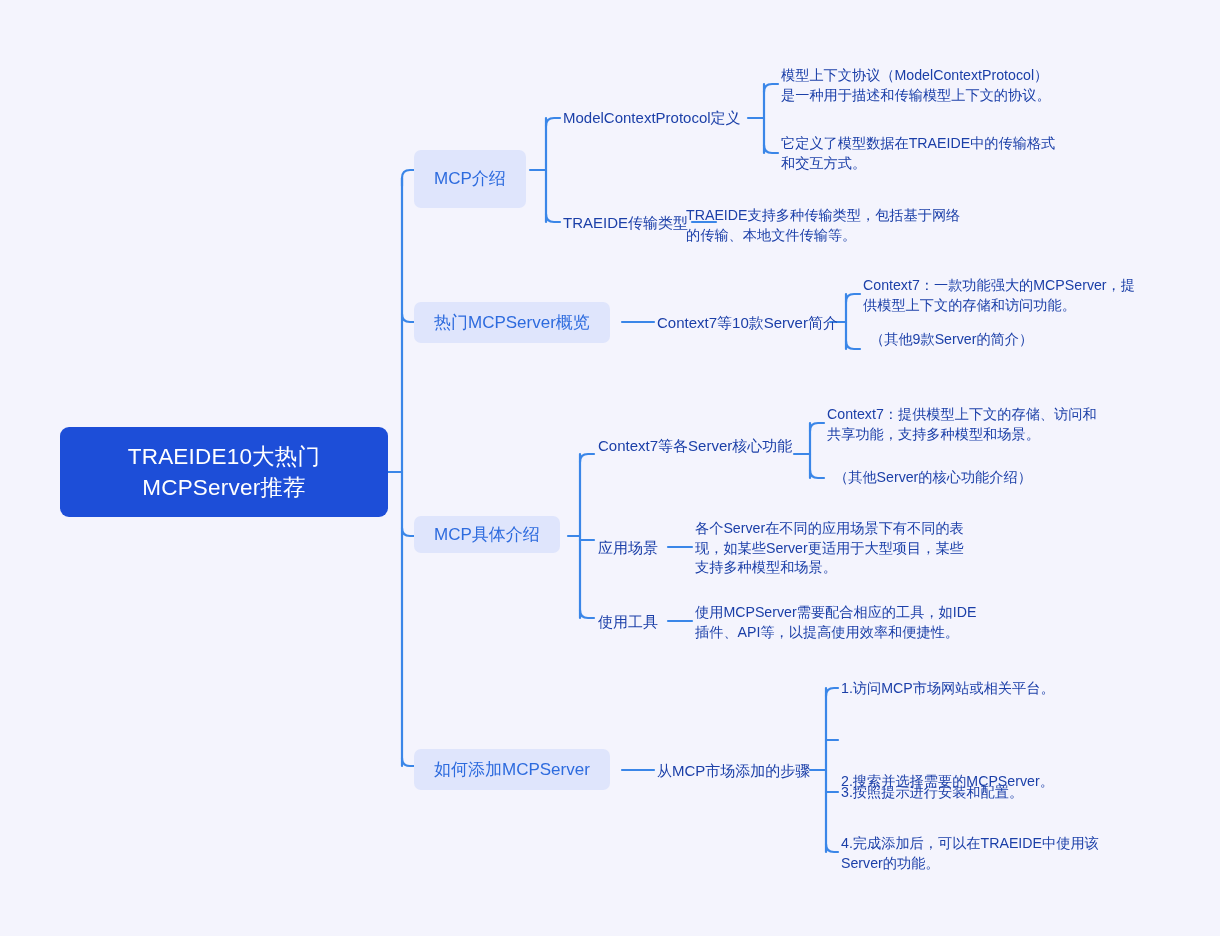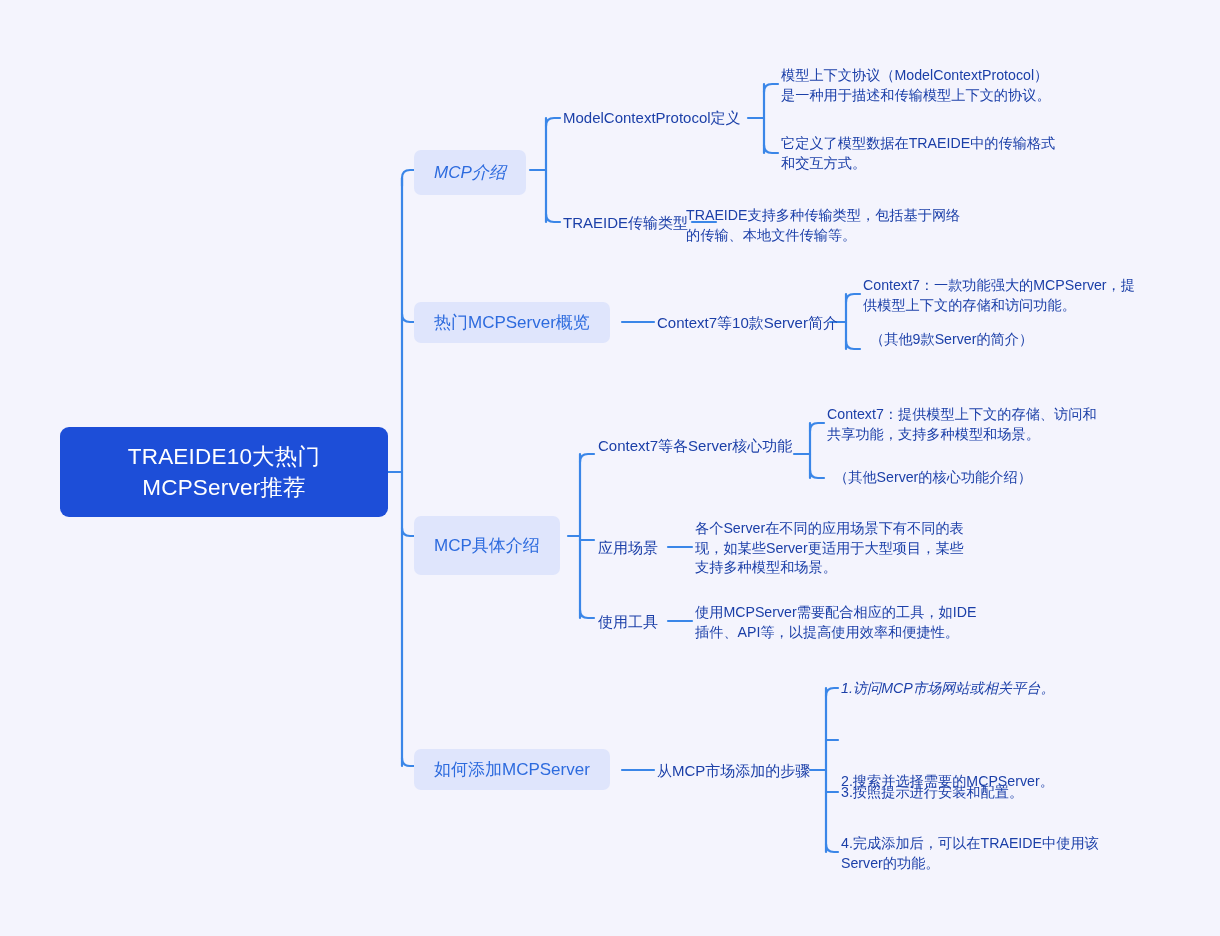--- a/index.html
+++ b/index.html
@@ -132,21 +132,21 @@
     <path d="M826,688 L826,852"></path>
     <path d="M826,696 Q826,688 834,688 L838,688"></path>
     <path d="M826,740 L838,740"></path>
     <path d="M826,792 L838,792"></path>
     <path d="M826,844 Q826,852 834,852 L838,852"></path>
   </svg>
 
   <div class="root-node">TRAEIDE10大热门
 MCPServer推荐</div>
 
-  <div class="branch-node" style="left:414px; top:150px; height:45px;font-style:italic;">MCP介绍</div>
+  <div class="branch-node" style="left:414px; top:150px; height:58px;">MCP介绍</div>
 
   <div class="sub-label" style="left:563px; top:108px;">ModelContextProtocol定义</div>
 
   <div class="leaf-text" style="left:781px; top:66px;">模型上下文协议（ModelContextProtocol）
 是一种用于描述和传输模型上下文的协议。</div>
 
   <div class="leaf-text" style="left:781px; top:134px;">它定义了模型数据在TRAEIDE中的传输格式
 和交互方式。</div>
 
   <div class="sub-label" style="left:563px; top:213px;">TRAEIDE传输类型</div>
@@ -156,21 +156,21 @@
 
   <div class="branch-node" style="left:414px; top:302px; height:41px;">热门MCPServer概览</div>
 
   <div class="sub-label" style="left:657px; top:313px;">Context7等10款Server简介</div>
 
   <div class="leaf-text" style="left:863px; top:276px;">Context7：一款功能强大的MCPServer，提
 供模型上下文的存储和访问功能。</div>
 
   <div class="leaf-text" style="left:870px; top:330px;">（其他9款Server的简介）</div>
 
-  <div class="branch-node" style="left:414px; top:516px; height:59px;">MCP具体介绍</div>
+  <div class="branch-node" style="left:414px; top:516px; height:37px;">MCP具体介绍</div>
 
   <div class="sub-label" style="left:598px; top:436px;">Context7等各Server核心功能</div>
 
   <div class="leaf-text" style="left:827px; top:405px;">Context7：提供模型上下文的存储、访问和
 共享功能，支持多种模型和场景。</div>
 
   <div class="leaf-text" style="left:834px; top:468px;">（其他Server的核心功能介绍）</div>
 
   <div class="sub-label" style="left:598px; top:538px;">应用场景</div>
 
@@ -180,21 +180,21 @@
 
   <div class="sub-label" style="left:598px; top:612px;">使用工具</div>
 
   <div class="leaf-text" style="left:695px; top:603px;">使用MCPServer需要配合相应的工具，如IDE
 插件、API等，以提高使用效率和便捷性。</div>
 
   <div class="branch-node" style="left:414px; top:749px; height:41px;">如何添加MCPServer</div>
 
   <div class="sub-label" style="left:657px; top:761px;">从MCP市场添加的步骤</div>
 
-  <div class="leaf-text" style="left:841px; top:679px;font-style:italic;">1.访问MCP市场网站或相关平台。</div>
+  <div class="leaf-text" style="left:841px; top:679px;">1.访问MCP市场网站或相关平台。</div>
 
   <div class="leaf-text" style="left:841px; top:772px;">2.搜索并选择需要的MCPServer。</div>
 
   <div class="leaf-text" style="left:841px; top:783px;">3.按照提示进行安装和配置。</div>
 
   <div class="leaf-text" style="left:841px; top:834px;">4.完成添加后，可以在TRAEIDE中使用该
 Server的功能。</div>
 
 </div>
 

